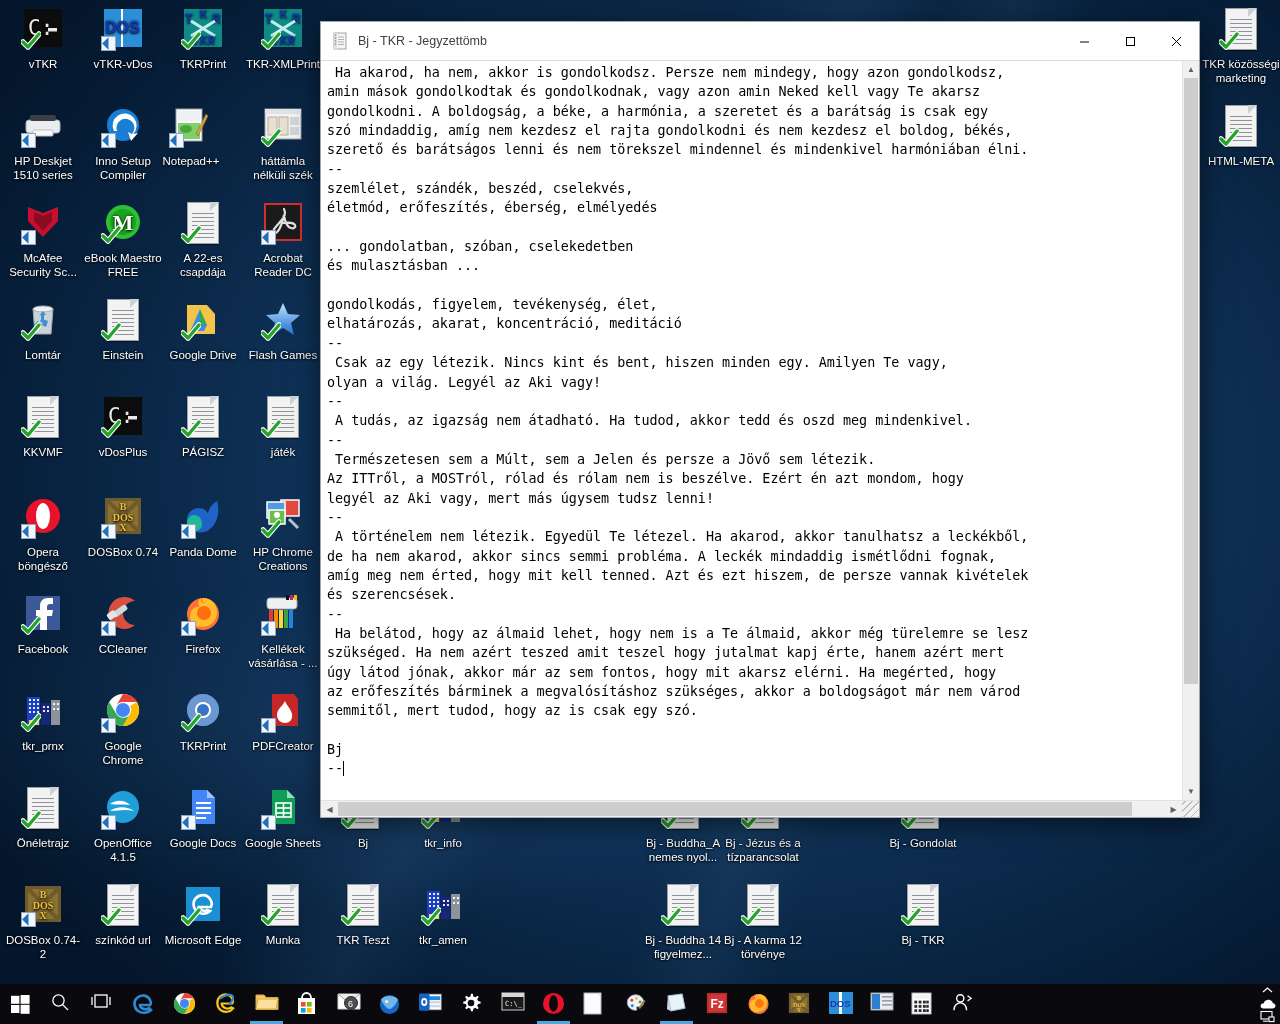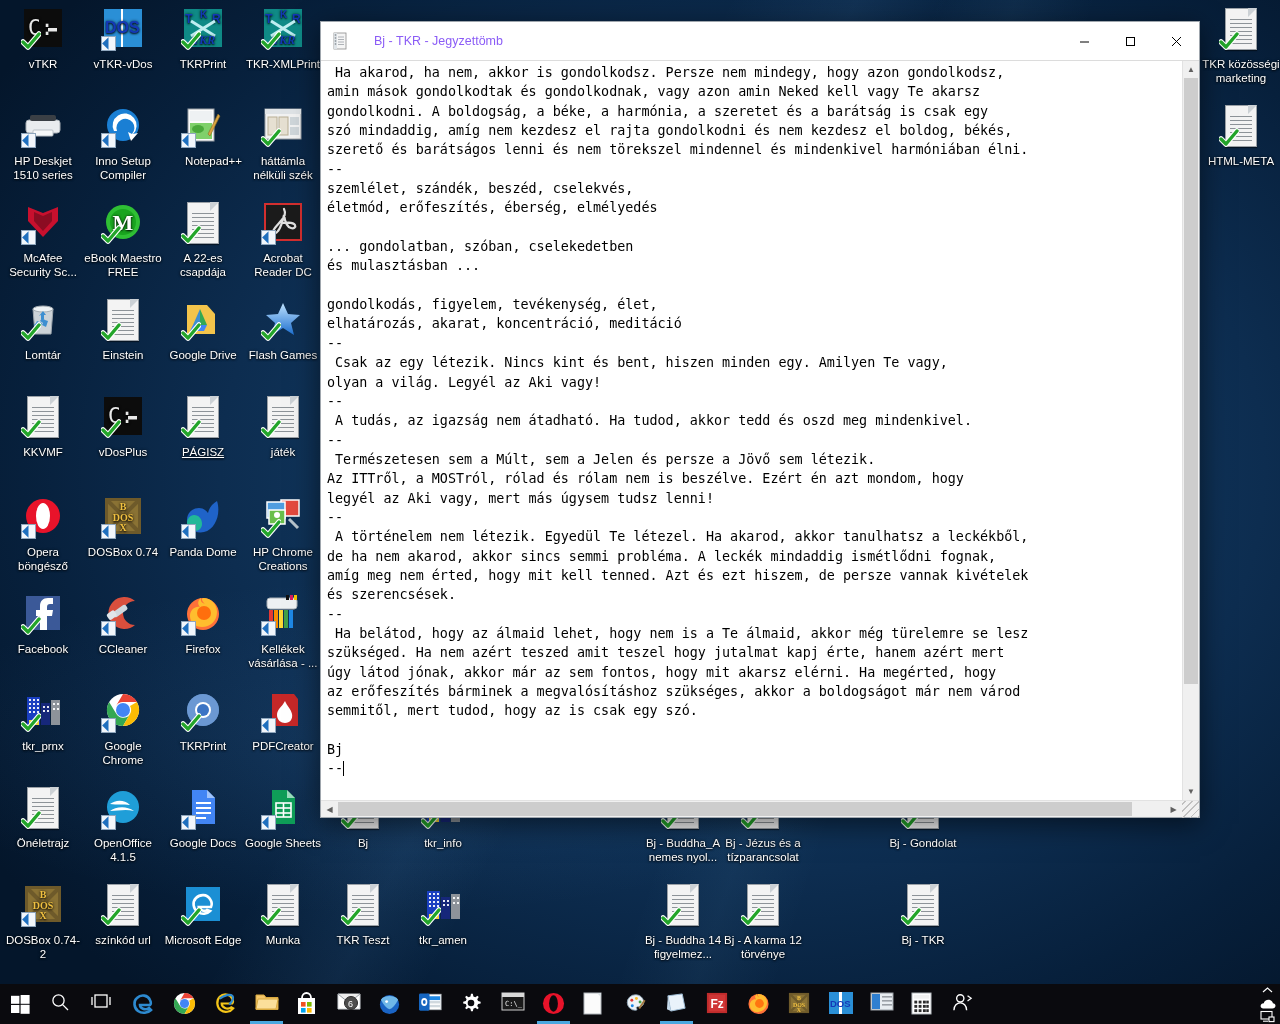--- a/index.html
+++ b/index.html
@@ -103,21 +103,21 @@
   .np-title {
     height: 38px;
     display: flex; align-items: center;
     background: #ffffff;
     padding-left: 10px;
     flex: 0 0 auto;
   }
   .np-icon {
     width: 18px; height: 18px; margin-right: 9px; position: relative;
   }
-  .np-title-text { font-size: 12.5px; color: #8b5cf6; margin-left: 16px; }
+  .np-title-text { font-size: 12.5px; color: #404040; }
   .np-btns { margin-left: auto; display: flex; height: 38px; }
   .np-btn {
     width: 46px; height: 38px;
     display: flex; align-items: center; justify-content: center;
     font-size: 13px; color: #000;
   }
   .np-menu {
     height: 23px;
     display: flex; align-items: center;
     padding-left: 7px;
@@ -312,21 +312,21 @@
       <div class="icon-cell" style="left: 84px; top: 103px;">
         <div class="icon-art">
           <svg class="sq" viewBox="0 0 38 38">
             <circle cx="19" cy="19" r="16" fill="#1a7fd4"></circle>
             <path d="M10 25 a12 12 0 1 1 19 3 l5 -1 -7 8 -3 -9 4 2 a9 9 0 1 0 -15 -3z" fill="#fff"></path>
           </svg>
           <div class="shortcut-arrow"></div>
         </div>
         <span class="icon-label">Inno Setup Compiler</span>
       </div>
-      <div class="icon-cell" style="left: 164px; top: 103px; text-align: right;">
+      <div class="icon-cell" style="left: 152px; top: 103px;">
         <div class="icon-art">
           <svg class="sq" viewBox="0 0 38 38">
             <rect x="4" y="3" width="26" height="32" fill="#fbfbfb" stroke="#9aa0a6"></rect>
             <rect x="6" y="5" width="22" height="10" fill="#eef1f3"></rect>
             <rect x="6" y="17" width="22" height="16" fill="#7fd06a"></rect>
             <ellipse cx="14" cy="23" rx="6" ry="4" fill="#4aa83a"></ellipse>
             <path d="M24 28 L34 8 L36 10 L26 30z" fill="#d9a441" stroke="#8a6a20" stroke-width="0.6"></path>
           </svg>
           <div class="shortcut-arrow"></div>
         </div>
@@ -477,21 +477,21 @@
             <text x="4" y="26" font-family="DejaVu Sans Mono,monospace" font-size="21" fill="#e8e8e8">C:</text>
             <rect x="24" y="19" width="9" height="3.5" fill="#e8e8e8"></rect>
           </svg>
           <svg class="tick" viewBox="0 0 20 20">
             <path d="M2 11 L7 16 L18 3" fill="none" stroke="#fff" stroke-width="5.5" stroke-linecap="round" stroke-linejoin="round"></path>
             <path d="M2 11 L7 16 L18 3" fill="none" stroke="#23a52a" stroke-width="3.4" stroke-linecap="round" stroke-linejoin="round"></path>
           </svg>
         </div>
         <span class="icon-label">vDosPlus</span>
       </div>
-      <div class="icon-cell" style="left: 164px; top: 394px; text-decoration: underline;">
+      <div class="icon-cell" style="left: 164px; top: 394px;">
         <div class="icon-art">
           <div class="doc">
             <div class="doc-lines"></div>
           </div>
           <svg class="tick" viewBox="0 0 20 20">
             <path d="M2 11 L7 16 L18 3" fill="none" stroke="#fff" stroke-width="5.5" stroke-linecap="round" stroke-linejoin="round"></path>
             <path d="M2 11 L7 16 L18 3" fill="none" stroke="#23a52a" stroke-width="3.4" stroke-linecap="round" stroke-linejoin="round"></path>
           </svg>
         </div>
         <span class="icon-label">PÁGISZ</span>

